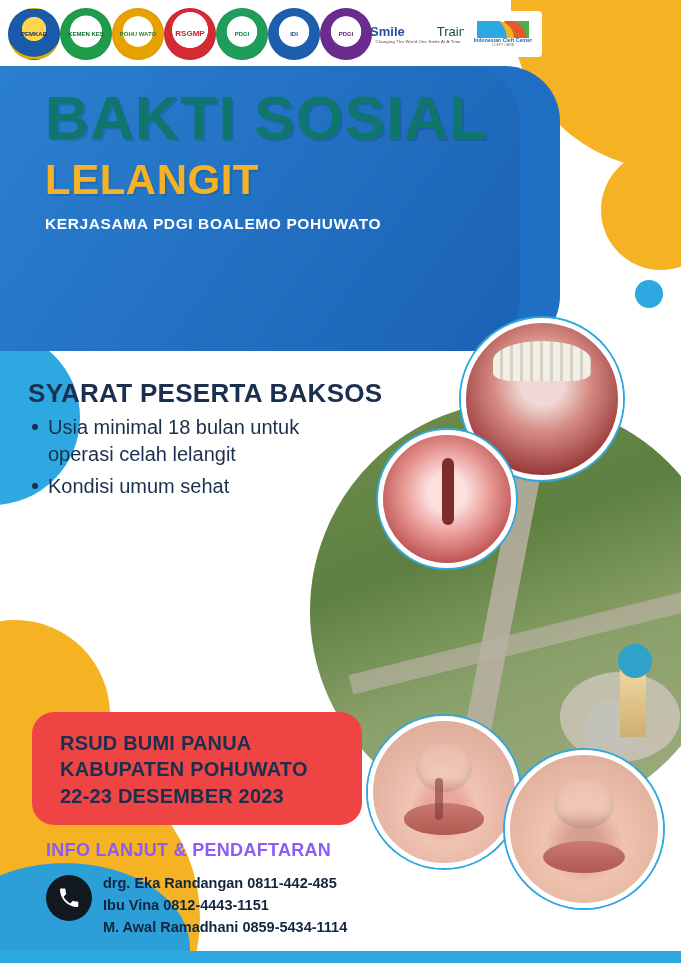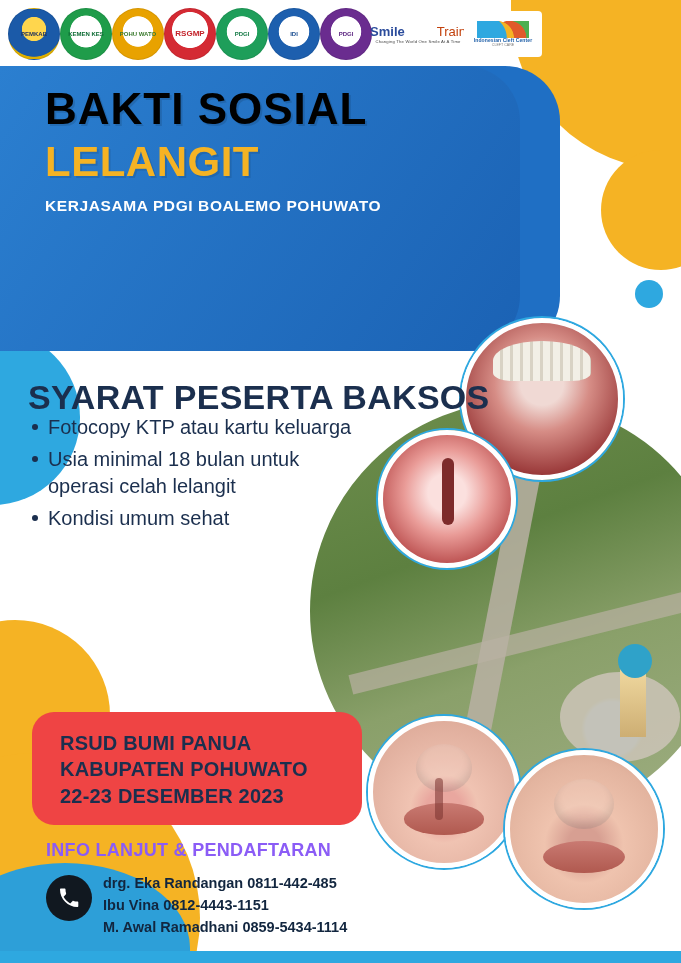--- a/index.html
+++ b/index.html
@@ -112,21 +112,21 @@
     display: flex;
     flex-direction: column;
     align-items: center;
     justify-content: center;
     color: #2a4b9b;
     font-size: 13px;
     font-weight: bold;
     border: none;
   }
   .logo-smile .sub { font-size: 4.2px; font-weight: normal; color:#444; letter-spacing:.2px;}
-  .logo-smile .smile-main .t2 { color:#c2410c; font-weight: normal; padding-left: 32px; }
+  .logo-smile .smile-main .t2 { color:#14532d; font-weight: normal; padding-left: 32px; }
   .logo-cleft {
     width: 78px; height: 46px;
     border-radius: 4px;
     background: #ffffff;
     display: flex;
     flex-direction: column;
     align-items: center;
     justify-content: center;
     color: #2a6fbd;
     font-size: 7px;
@@ -162,23 +162,23 @@
     border-radius: 0 55px 55px 0;
     z-index: 5;
   }
   .title-block {
     position: absolute;
     top: 86px; left: 45px;
     z-index: 8;
     width: 490px;
   }
   .title-main {
-    font-size: 44px;
-    font-weight: bold;
-    color: #000000;
+    font-size: 61px;
+    font-weight: bold;
+    color: #0f766e;
     letter-spacing: 1px;
     line-height: 1.05;
     margin: 0 0 6px 0;
     text-shadow: 2px 2px 0 rgba(0,0,0,0.12);
   }
   .title-sub {
     font-size: 42px;
     font-weight: bold;
     color: #f5b324;
     letter-spacing: 0.5px;
@@ -191,21 +191,21 @@
     font-size: 15.5px;
     font-weight: bold;
     color: #ffffff;
     letter-spacing: 0.6px;
   }
 
   
   .req-title {
     position: absolute;
     top: 378px; left: 28px;
-    font-size: 34px;
+    font-size: 26px;
     font-weight: bold;
     color: #1b2f4e;
     letter-spacing: 0.3px;
     z-index: 9;
     text-align: right;
   }
   .req-list {
     position: absolute;
     top: 414px; left: 30px;
     width: 340px;
@@ -490,21 +490,20 @@
     <div class="lip-split"></div>
   </div>
 
   <div class="photo photo-lip2">
     <div class="nose"></div>
     <div class="lips"></div>
   </div>
 
   <div class="req-title">SYARAT PESERTA BAKSOS</div>
   <ul class="req-list">
-    <li>Fotocopy KTP atau kartu keluarga</li>
     <li>Usia minimal 18 bulan untuk operasi celah lelangit</li>
     <li>Kondisi umum sehat</li>
   </ul>
 
   <div class="venue-card">
     <div class="venue-line">RSUD BUMI PANUA</div>
     <div class="venue-line">KABUPATEN POHUWATO</div>
     <div class="venue-line">22-23 DESEMBER 2023</div>
   </div>
 

